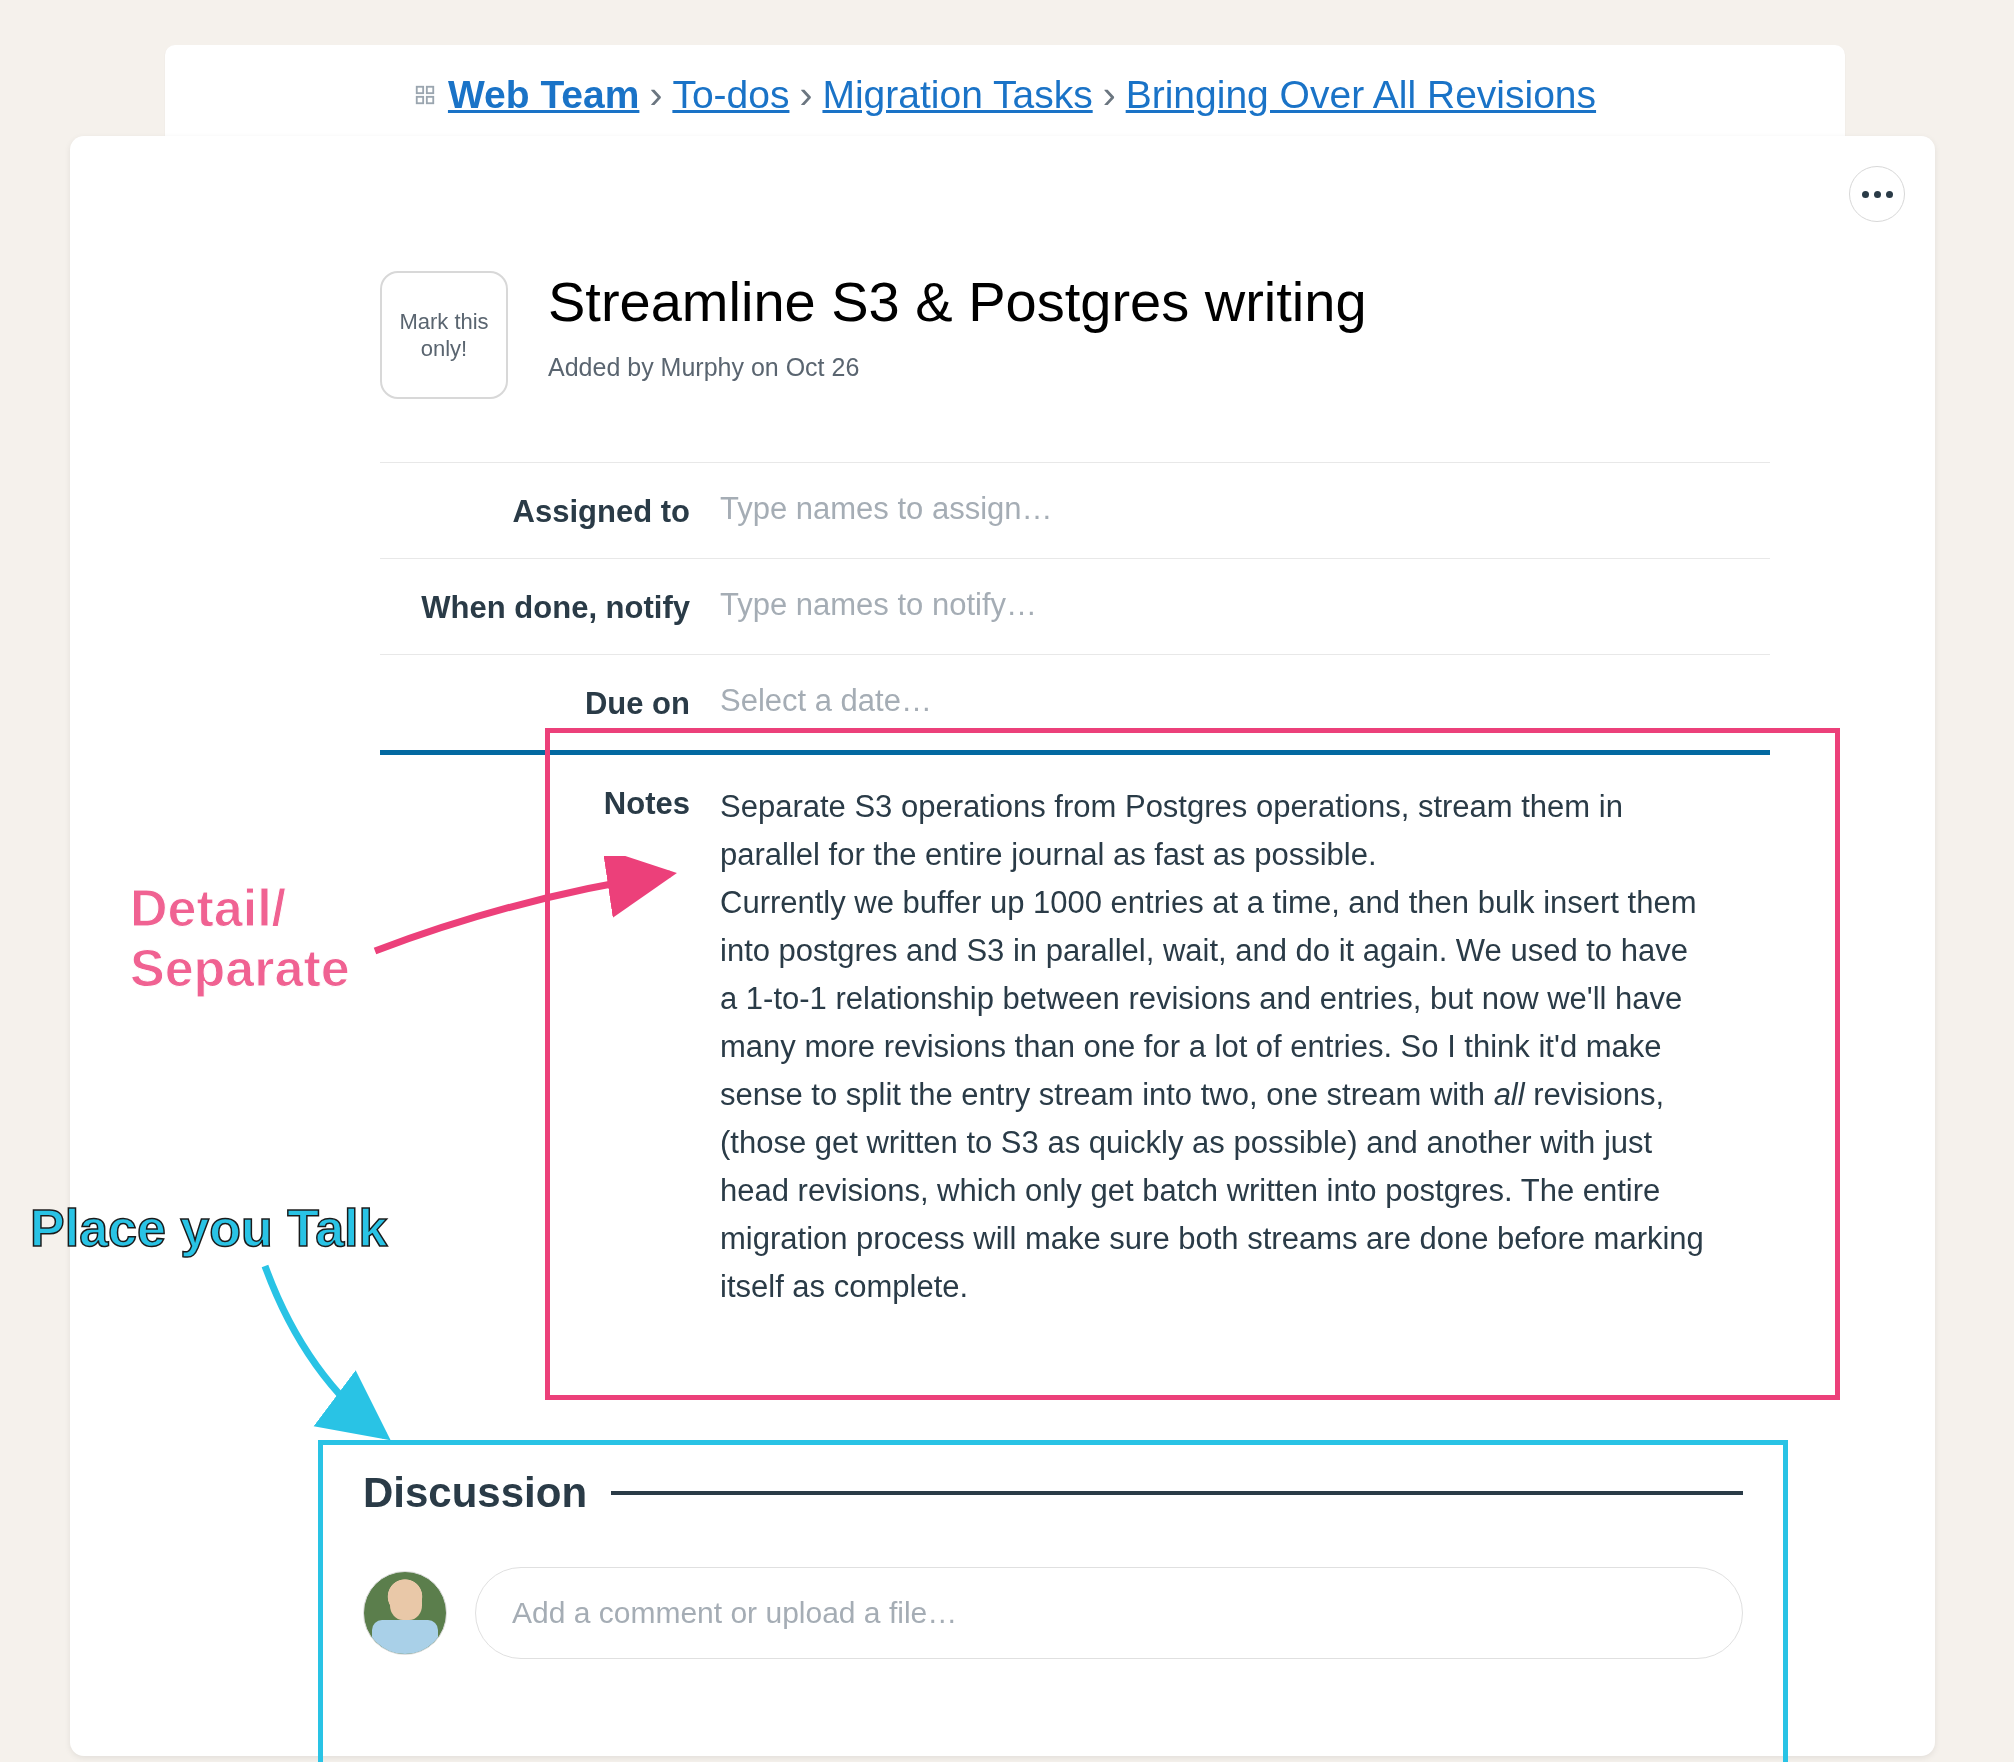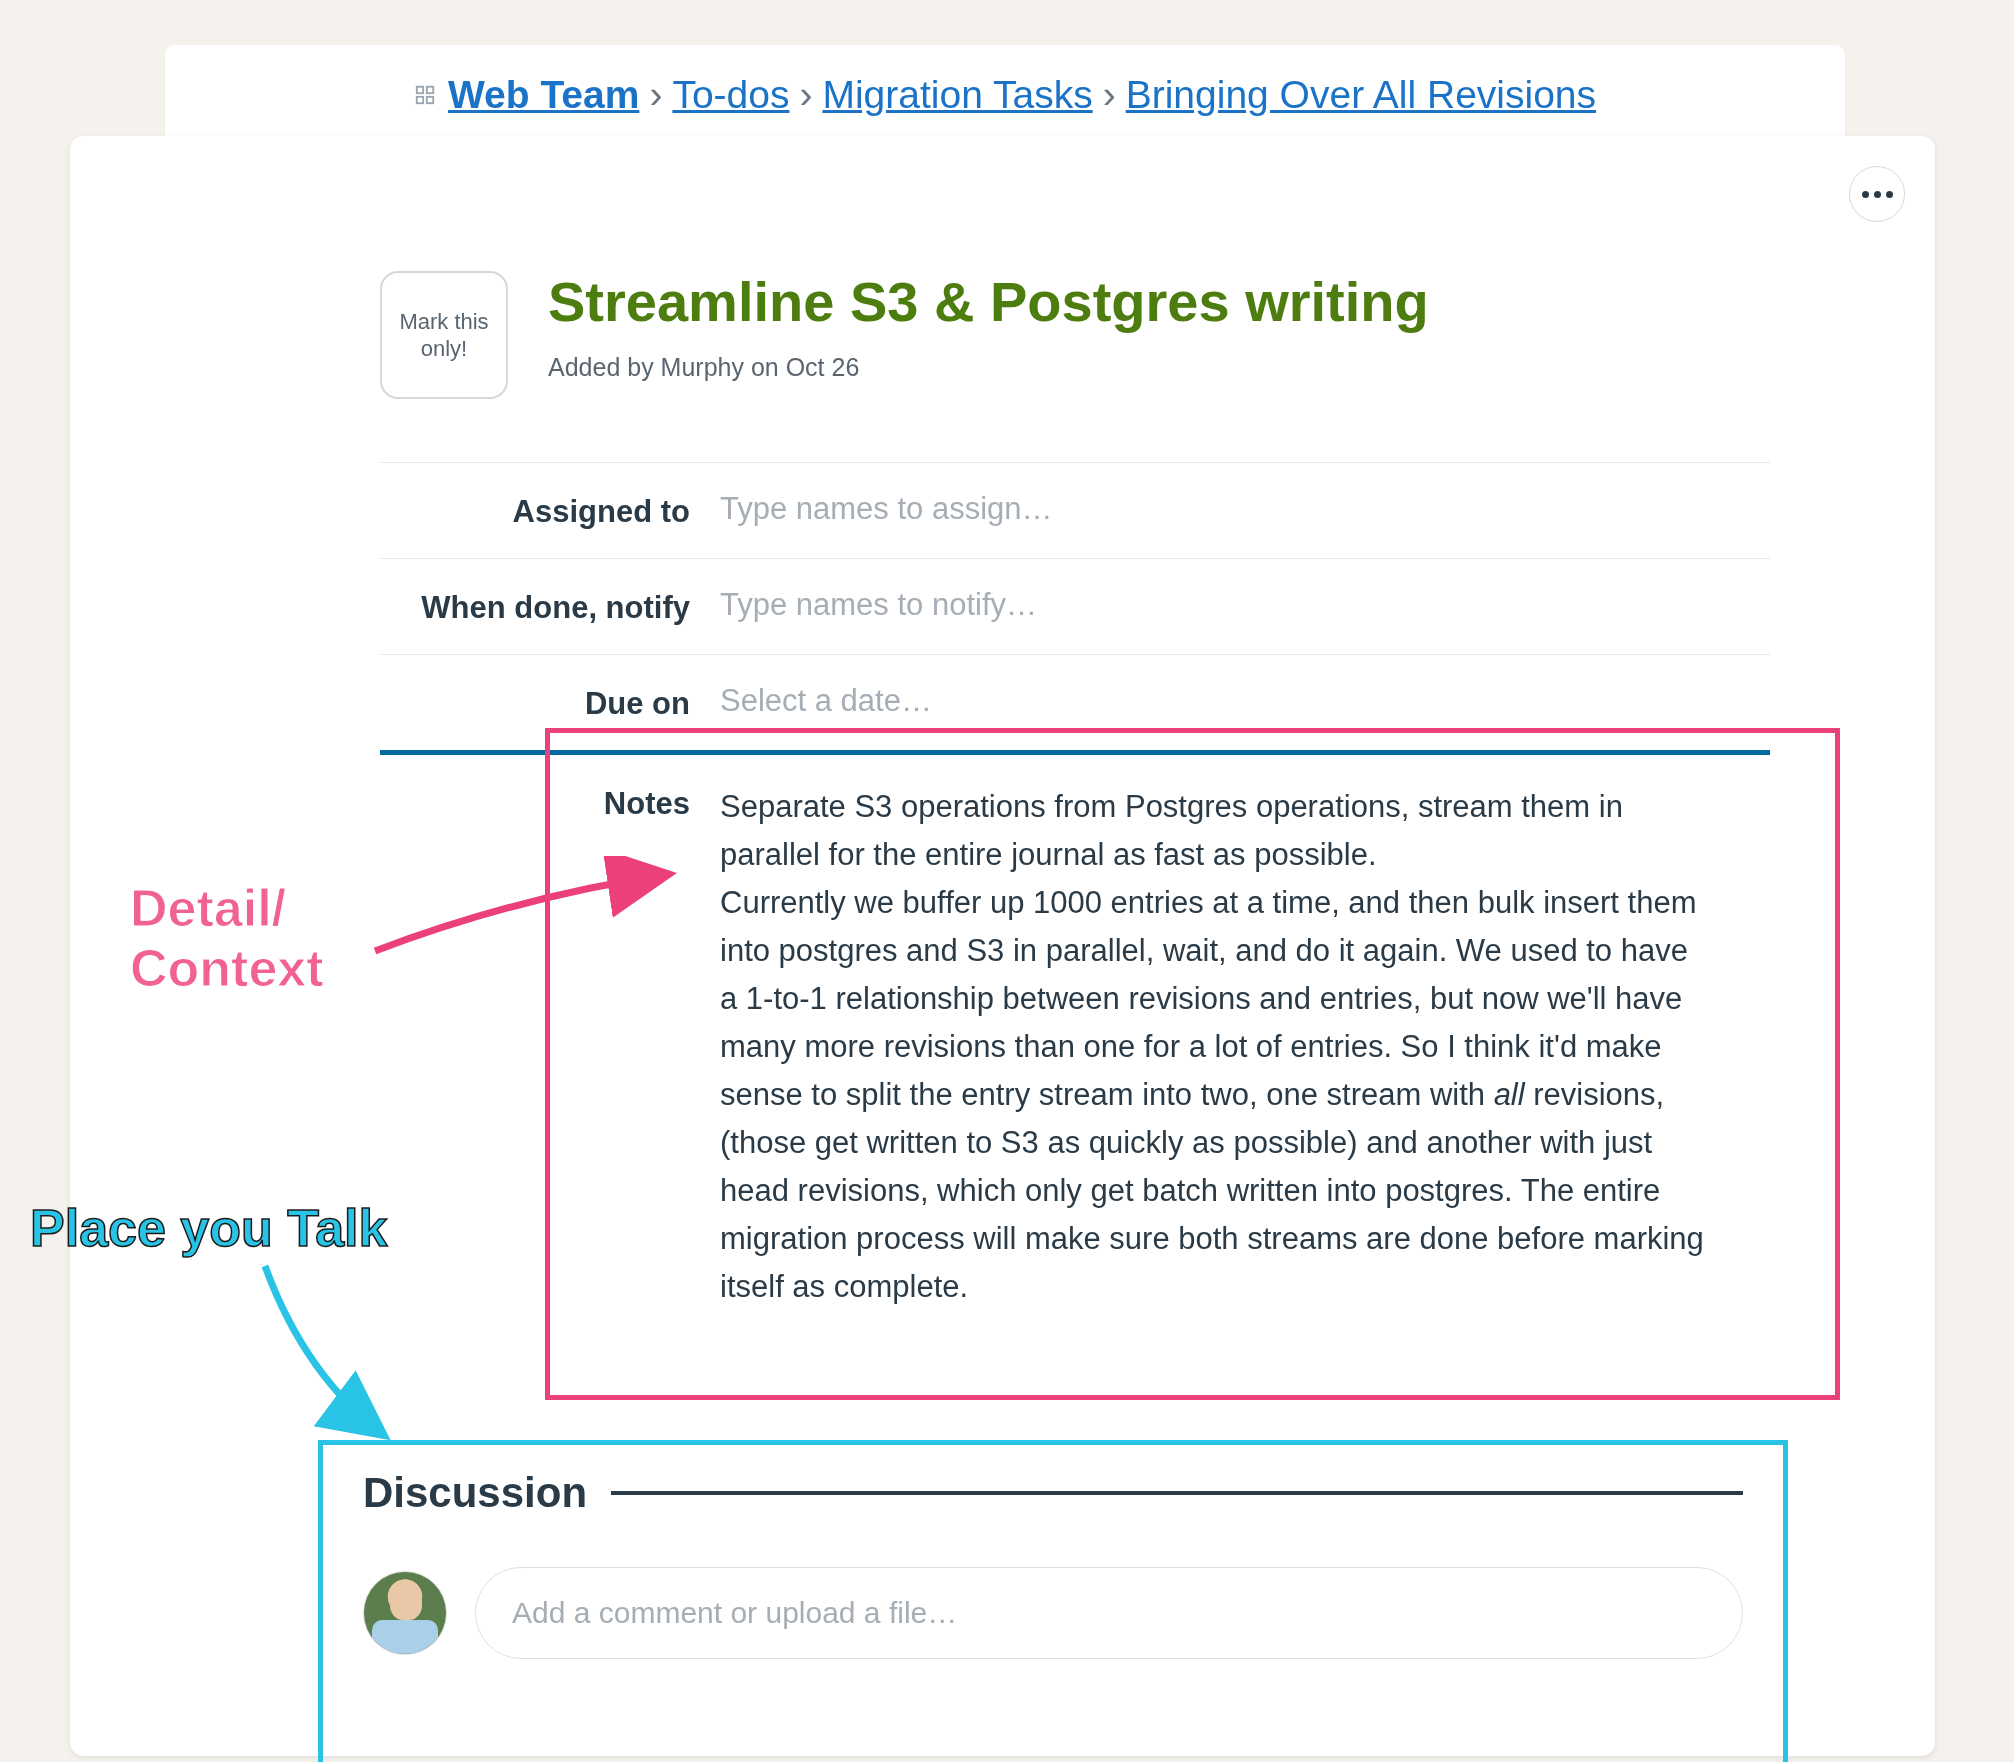--- a/index.html
+++ b/index.html
@@ -90,21 +90,21 @@
     display: flex;
     justify-content: center;
     align-items: center;
     text-align: center;
     font-size: 22px;
     color: #5a6570;
     cursor: pointer;
     line-height: 1.25;
   }
   .title-block { flex: 1; }
-  .task-title { font-size: 56px; font-weight: 700; color: #4d7c0f; line-height: 1.1; }
+  .task-title { font-size: 56px; font-weight: 400; color: #000000; line-height: 1.1; }
   .task-meta { font-size: 25px; color: #5a6570; margin-top: 20px; }
 
   .field-row {
     display: flex;
     align-items: flex-start;
     border-top: 1px solid #e8e8e8;
     padding: 28px 0;
   }
   .field-label {
     width: 340px;
@@ -313,21 +313,21 @@
       <div class="field-value notes-text">
         <span>Separate S3 operations from Postgres operations, stream them in parallel for the entire journal as fast as possible.</span><br>
         <span>Currently we buffer up 1000 entries at a time, and then bulk insert them into postgres and S3 in parallel, wait, and do it again. We used to have a 1-to-1 relationship between revisions and entries, but now we'll have many more revisions than one for a lot of entries. So I think it'd make sense to split the entry stream into two, one stream with </span><em>all</em><span> revisions, (those get written to S3 as quickly as possible) and another with just head revisions, which only get batch written into postgres. The entire migration process will make sure both streams are done before marking itself as complete.</span>
       </div>
     </div>
   </div>
 
   <div class="notes-highlight"></div>
 
   <div class="annot-detail" style="white-space:pre-line">Detail/
-Context</div>
+Separate</div>
   <svg class="annot-arrow1" viewBox="0 0 320 120">
     <defs>
         <marker id="ah1" markerWidth="12" markerHeight="12" refX="9" refY="5" orient="auto">
           <path d="M0,0 L10,5 L0,10 z" fill="#ec407a"></path>
         </marker>
       </defs>
     <path d="M5 95 Q 150 40 300 18" stroke="#ec407a" stroke-width="7" fill="none" marker-end="url(#ah1)"></path>
   </svg>
 
   <div class="annot-talk">Place you Talk</div>

